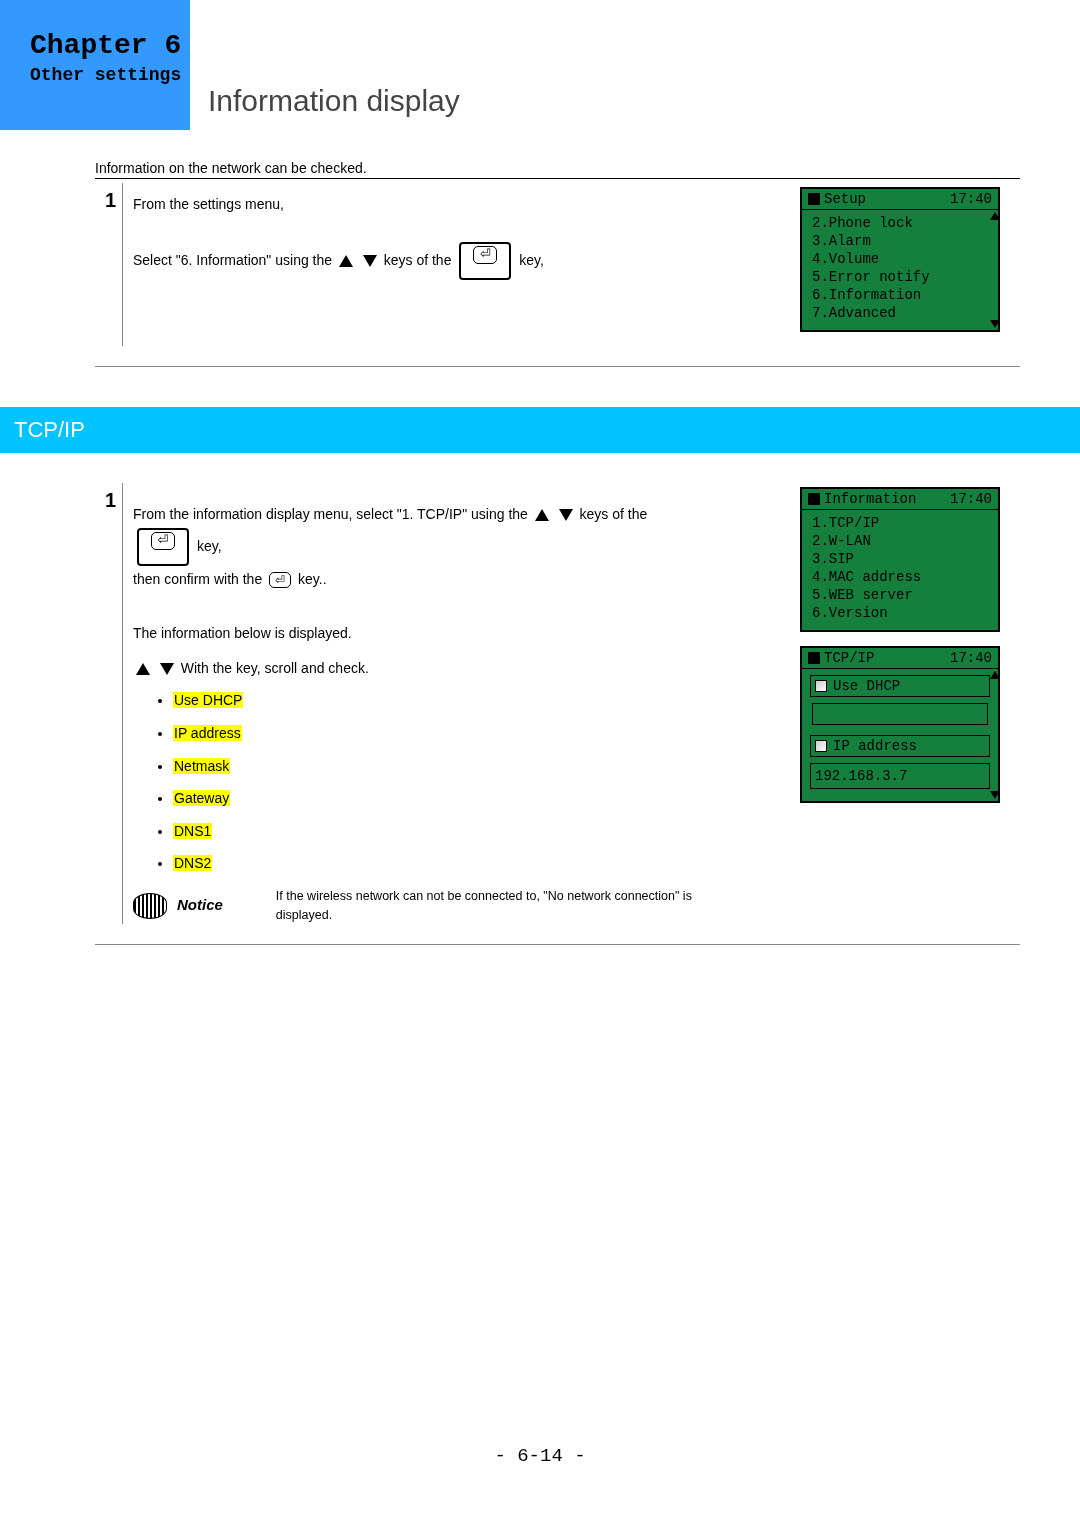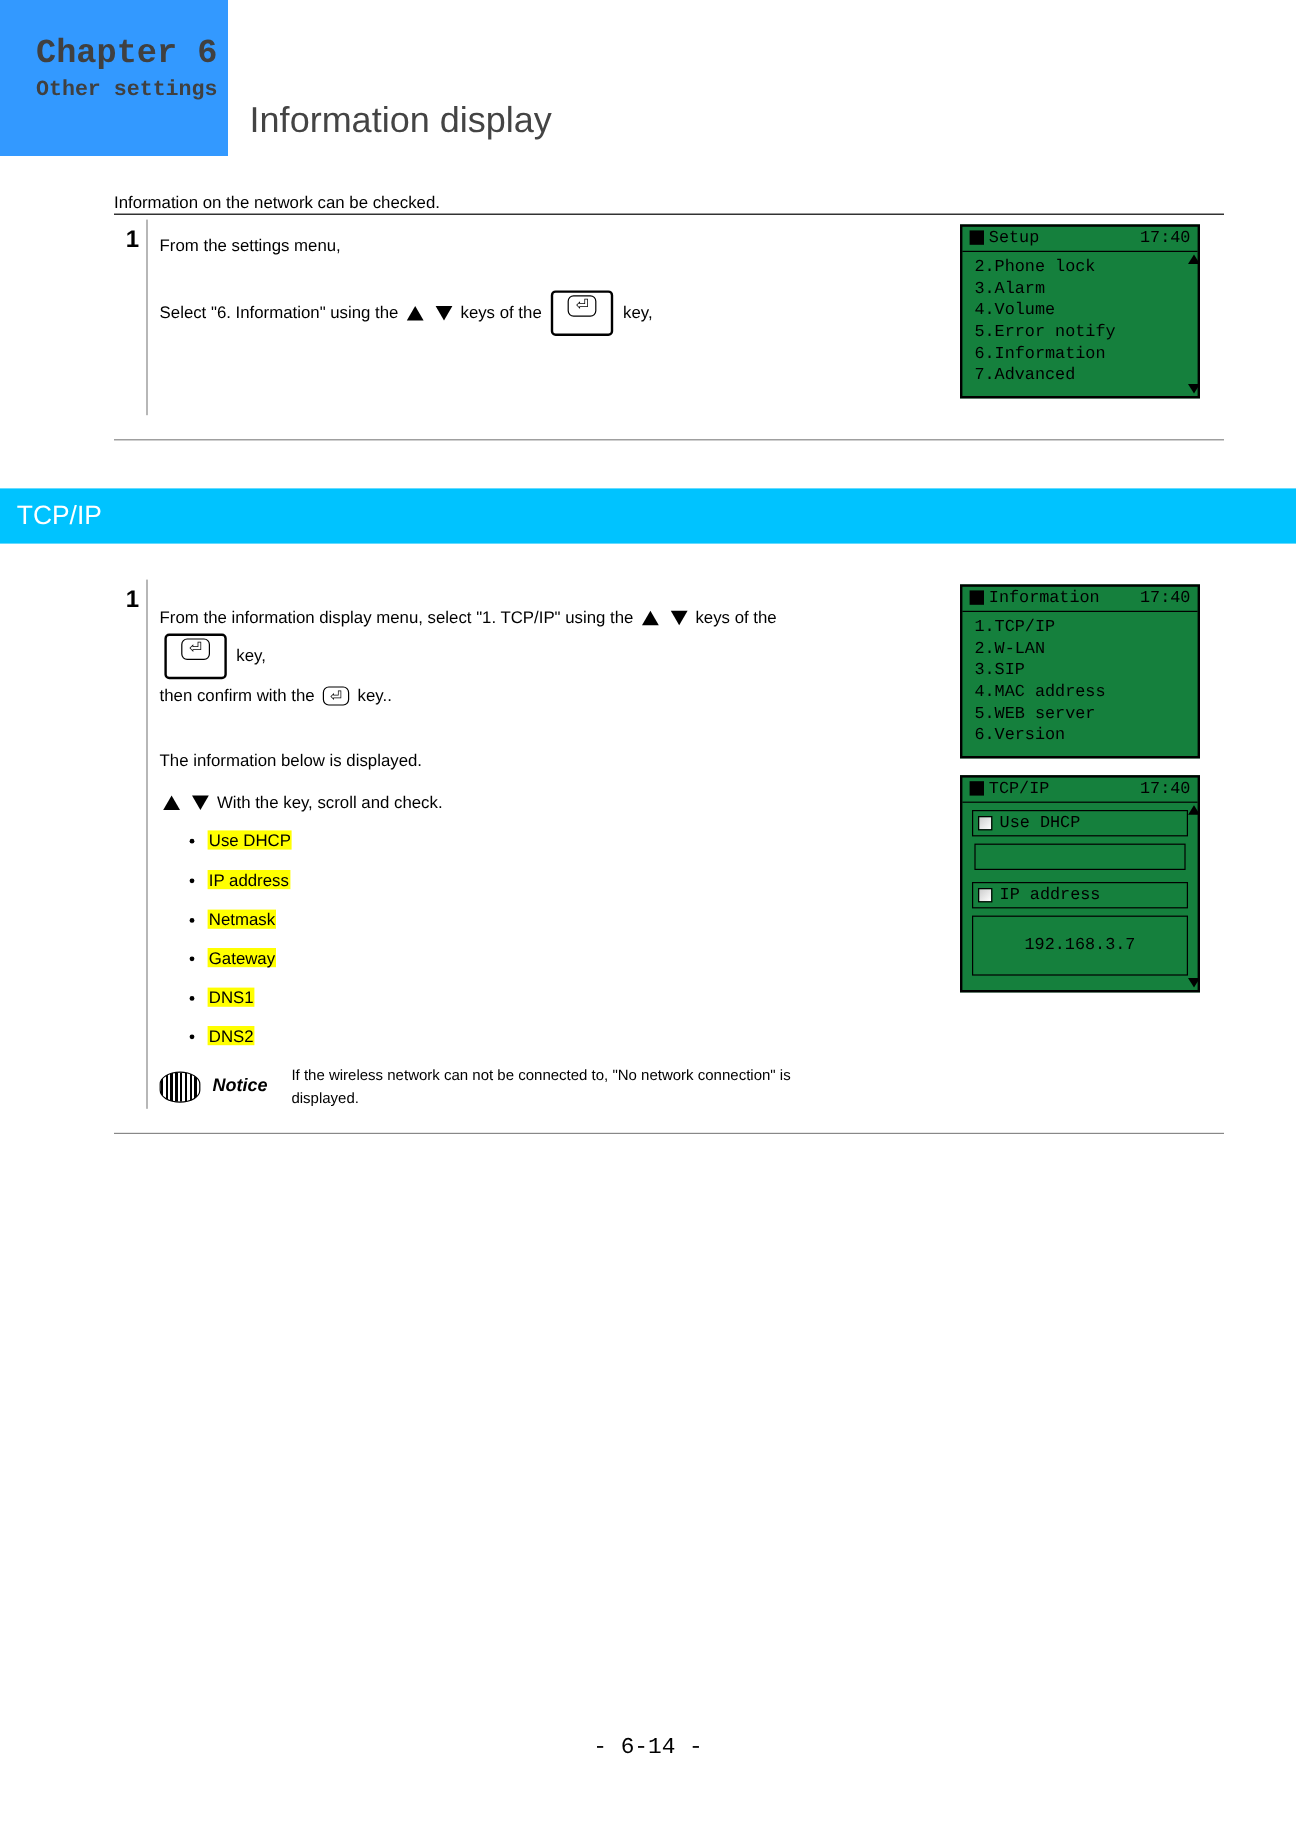--- a/index.html
+++ b/index.html
@@ -15,21 +15,21 @@
   .header {
     display: flex;
     align-items: flex-end;
     height: 130px;
   }
   .sidebar-block {
     width: 190px;
     background: #3399ff;
     height: 130px;
     padding: 30px 0 10px 30px;
-    color: #404040;
+    color: #000000;
   }
   .chapter-title {
     font-family: "Courier New", monospace;
     font-size: 28px;
     font-weight: bold;
     margin-bottom: 4px;
   }
   .chapter-sub {
     font-family: "Courier New", monospace;
     font-size: 18px;
@@ -191,25 +191,25 @@
     border-radius: 50% / 40%;
     background: repeating-linear-gradient(90deg,#000 0 2px,#fff 2px 4px);
     border: 1px solid #000;
   }
   .notice-label {
     font-weight: bold;
     font-style: italic;
     font-size: 15px;
     margin-right: 10px;
   }
-  .notice-text { font-size: 12.5px; line-height: 1.5; max-width: 430px; }
+  .notice-text { font-size: 12.5px; line-height: 1.5; max-width: 430px; margin-left: 33px; }
   .dhcp-box { border:1px solid #000; padding:2px 6px 2px 4px; display:flex; align-items:center; gap:6px; margin-bottom:6px;}
   .dhcp-box .bx { width:12px;height:12px;border:1px solid #000; background: linear-gradient(135deg,#ccc 0%, #fff 100%);}
   .val-box { border:1px solid #000; height:22px; margin: 4px 2px 10px 2px; }
-  .ip-val { border:1px solid #000; padding:16px 4px; text-align:center; margin-bottom:2px;}
+  .ip-val { border:1px solid #000; padding:4px 4px; text-align:left; margin-bottom:2px;}
   .page-footer {
     position: absolute;
     bottom: 60px;
     left: 0;
     width: 100%;
     text-align: center;
     font-family: "Courier New", monospace;
     font-size: 19px;
   }
 </style>

